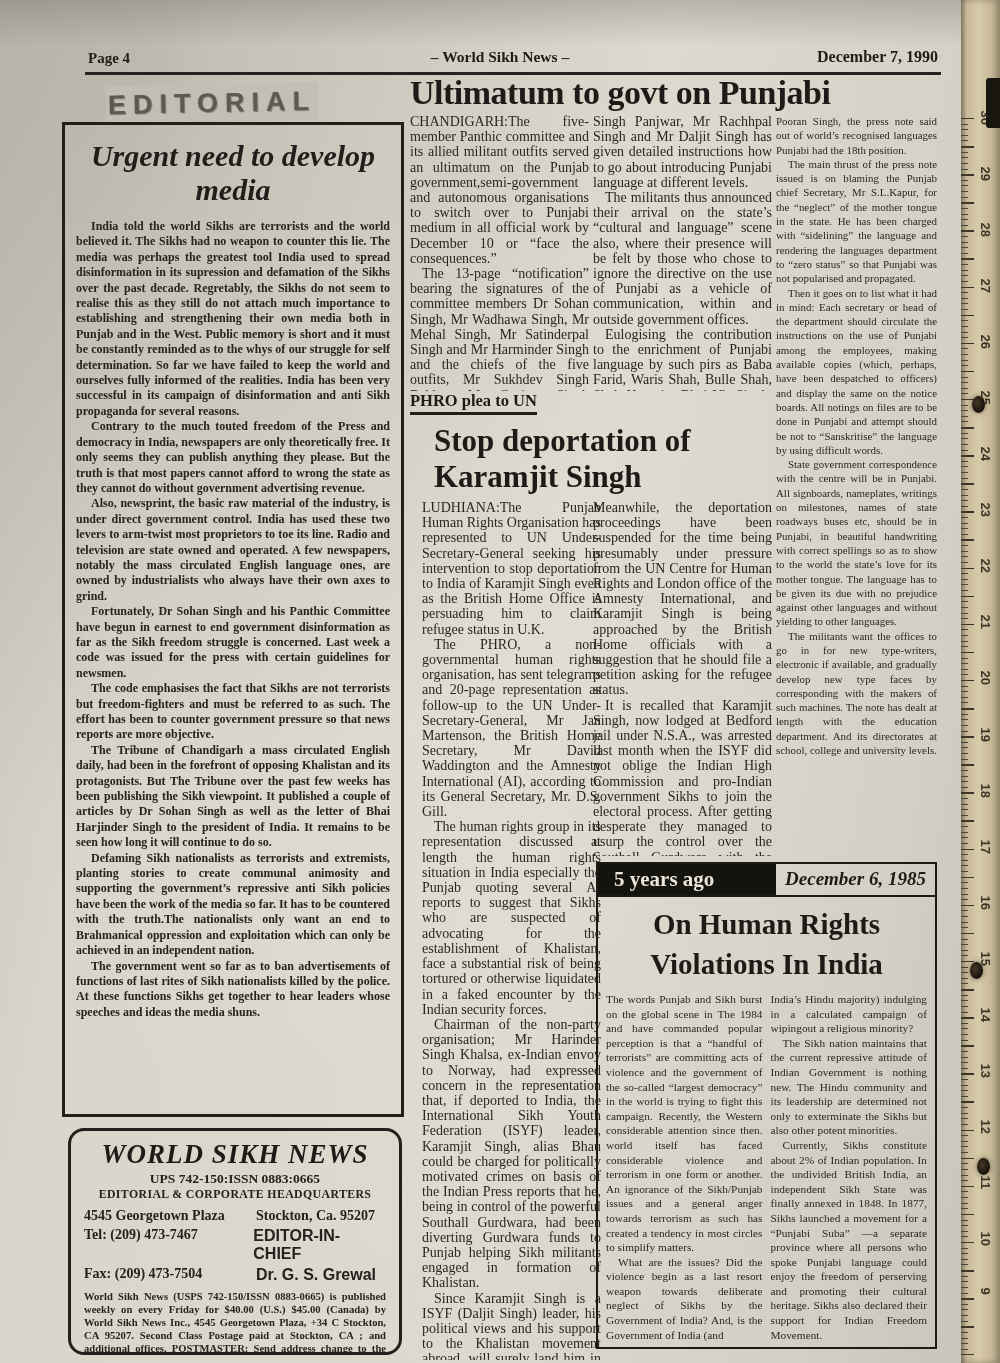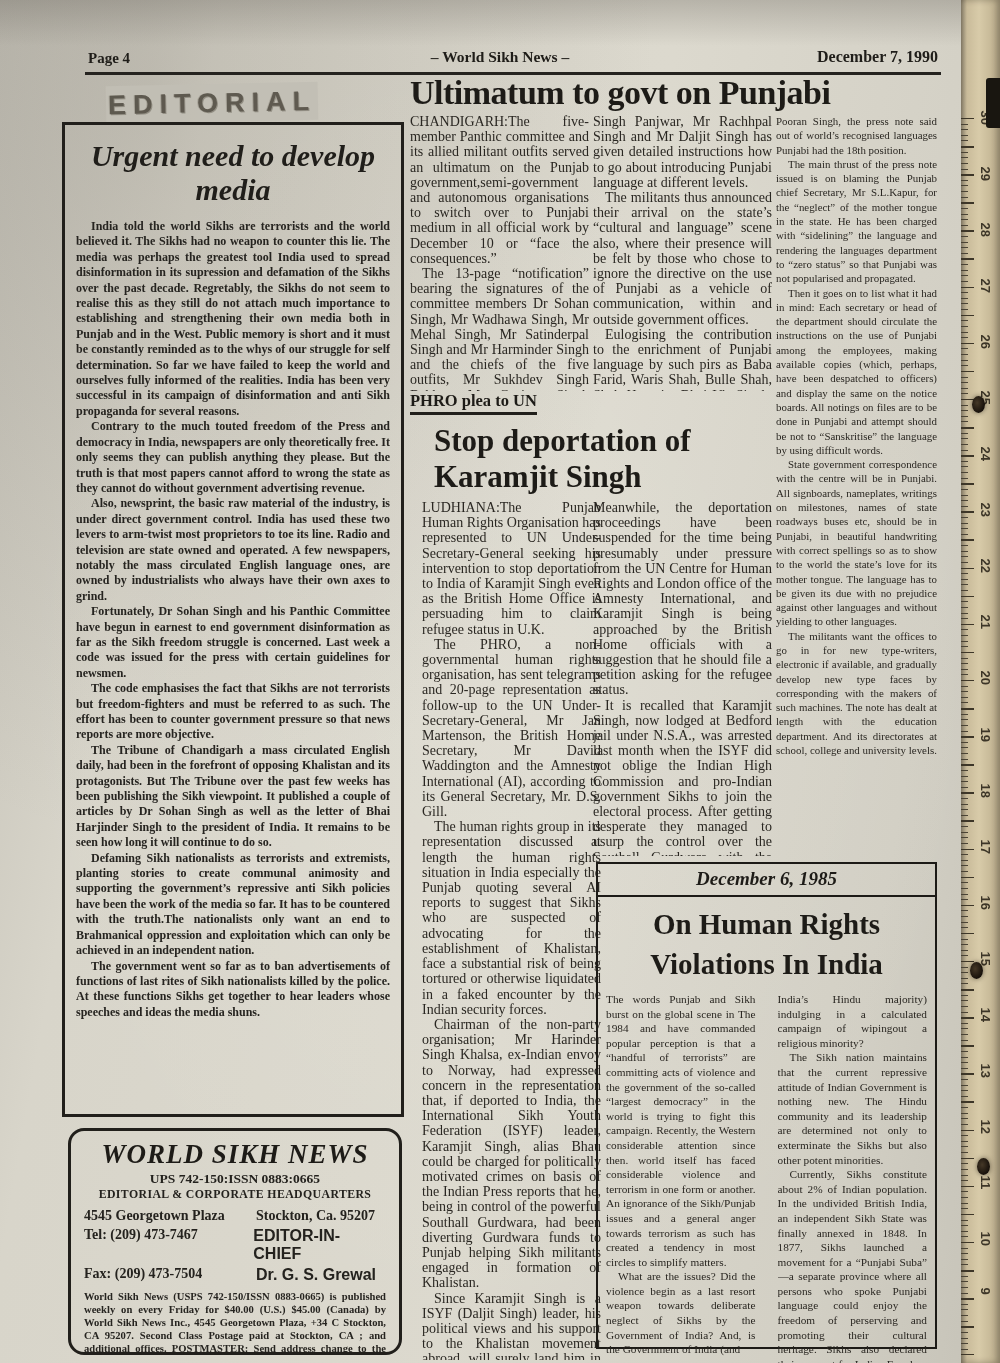--- a/index.html
+++ b/index.html
@@ -51,21 +51,21 @@
   
   .fb-box{left:596px;top:862px;width:341px;height:487px;border:2px solid #1c1a16;
     box-sizing:border-box;}
   .fb-bar{display:flex;height:31px;border-bottom:2px solid #1c1a16;}
   .fb-badge{width:178px;background:#15130e;color:#e9e6da;font-weight:bold;font-size:21px;
     line-height:30px;padding-left:16px;box-sizing:border-box;}
   .fb-date{flex:1;font-style:italic;font-weight:bold;font-size:19px;line-height:30px;
     text-align:center;color:#1d1b17;}
   .fb-headline{margin:7px 4px 6px;font-size:29px;line-height:40px;font-weight:bold;
     text-align:center;color:#1d1b17;}
-  .fb-cols{display:flex;gap:22px;padding:2px 8px 0 8px;}
+  .fb-cols{display:flex;gap:8px;padding:2px 8px 0 8px;}
   .fb-cols .col{width:50%;height:372px;}
   
   .mb{left:68px;top:1128px;width:334px;height:227px;border:3px solid #211f1b;
     border-radius:16px;box-sizing:border-box;padding:8px 13px 6px;overflow:hidden;}
   .mb-title{margin:0;text-align:center;font-style:italic;font-weight:bold;font-size:27px;
     letter-spacing:1px;color:#1d1b17;}
   .mb-issn{margin:1px 0 0;text-align:center;font-weight:bold;font-size:13.5px;}
   .mb-hq{margin:0 0 6px;text-align:center;font-weight:bold;font-size:11.8px;letter-spacing:.4px;}
   .mb-row{display:flex;margin-top:3px;}
   .mb-left{width:172px;font-weight:bold;font-size:14px;}
@@ -143,20 +143,21 @@
       <p>Chairman of the non-party organisation; Mr Harinder Singh Khalsa, ex-Indian envoy to Norway, had expressed concern in the representation that, if deported to India, the International Sikh Youth Federation (ISYF) leader, Karamjit Singh, alias Bhau could be charged for politically motivated crimes on basis of the Indian Press reports that he, being in control of the powerful Southall Gurdwara, had been diverting Gurdwara funds to Punjab helping Sikh militants engaged in formation of Khalistan.</p>
       <p>Since Karamjit Singh is a ISYF (Daljit Singh) leader, his political views and his support to the Khalistan movement abroad, will surely land him in great difficulties if deported to India and he is likely to be tortured or extrajudicially eliminated in yet another ‘encounter’ as has been the practice here, the PHRO believed on the basis of information gathered in the representation sent to the UN.</p>
     </div>
   <div class="abs col c-std" style="left:593px;top:500px;width:179px;height:356px;">
       <p>Meanwhile, the deportation proceedings have been suspended for the time being presumably under pressure from the UN Centre for Human Rights and London office of the Amnesty International, and Karamjit Singh is being approached by the British Home officials with a suggestion that he should file a petition asking for the refugee status.</p>
       <p>It is recalled that Karamjit Singh, now lodged at Bedford jail under N.S.A., was arrested last month when the ISYF did not oblige the Indian High Commission and pro-Indian government Sikhs to join the electoral process. After getting desperate they managed to usurp the control over the Southall Gurdwara with the help of British Government and handed over its management to the U.K. Akalis led by Mr.Beant Singh.</p>
     </div>
 
   <section class="abs fb-box">
     <div class="fb-bar">
+      <span class="fb-badge">5 years ago</span>
       <span class="fb-date">December 6, 1985</span>
     </div>
     <h2 class="fb-headline">On Human Rights Violations In India</h2>
     <div class="fb-cols">
       <div class="col c-fb">
           <p>The words Punjab and Sikh burst on the global scene in The 1984 and have commanded popular perception is that a “handful of terrorists” are committing acts of violence and the government of the so-called “largest democracy” in the world is trying to fight this campaign. Recently, the Western considerable attention since then. world itself has faced considerable violence and terrorism in one form or another. An ignorance of the Sikh/Punjab issues and a general anger towards terrorism as such has created a tendency in most circles to simplify matters.</p>
           <p>What are the issues? Did the violence begin as a last resort weapon towards deliberate neglect of Sikhs by the Government of India? And, is the Government of India (and</p>
         </div>
       <div class="col c-fb">
           <p>India’s Hindu majority) indulging in a calculated campaign of wipingout a religious minority?</p>

